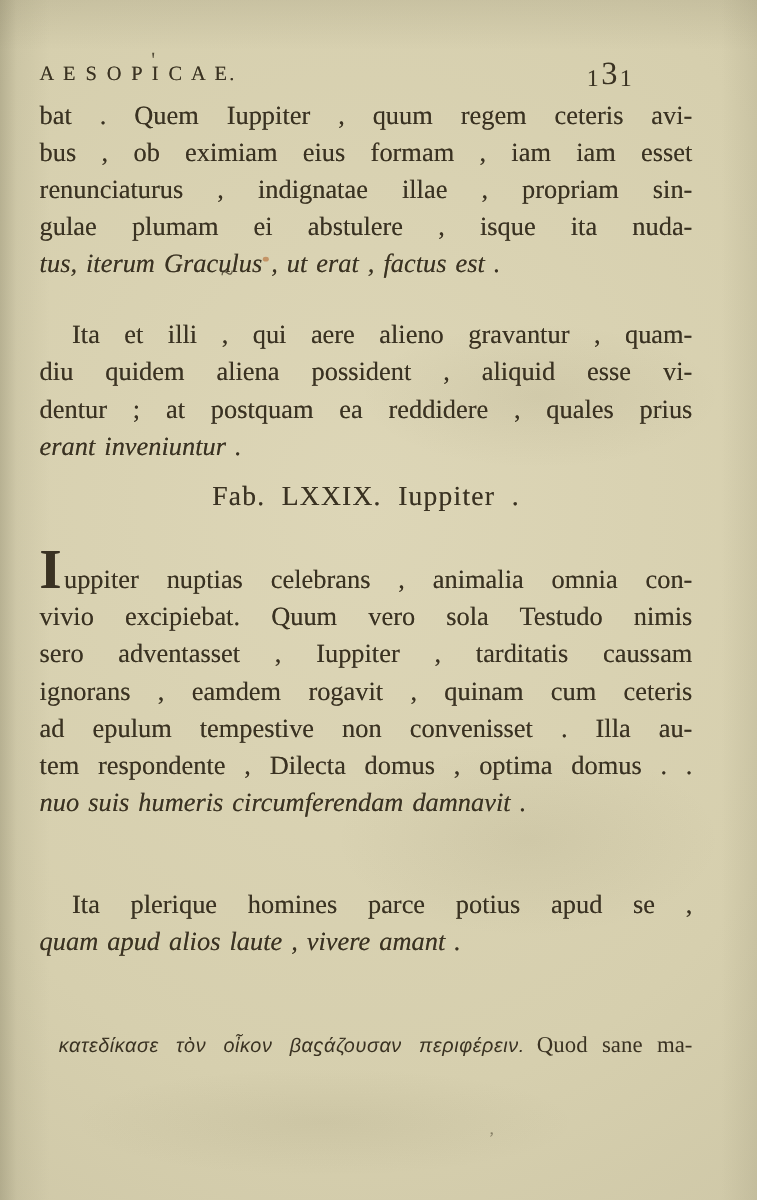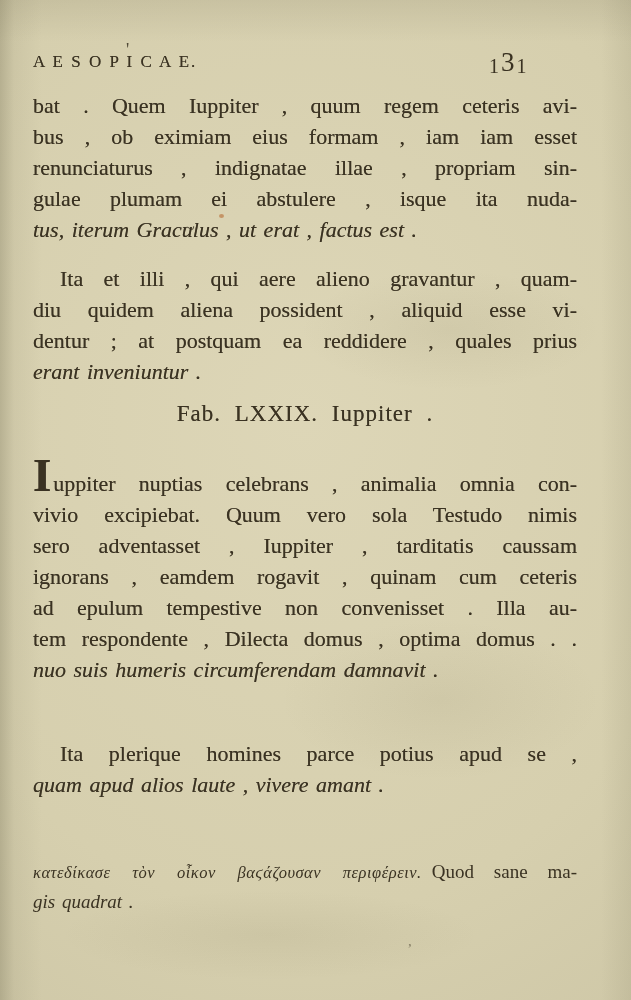--- a/index.html
+++ b/index.html
@@ -48,23 +48,24 @@
 
   .initial {
     font-size:47px; font-weight:bold; line-height:31px;
     letter-spacing:1px; margin-right:1px;
     text-shadow:0 0 0.5px rgba(40,34,22,0.8);
   }
 
   .footnote { position:absolute; left:0; width:100%; }
   .fn-line { font-size:18px; line-height:29px; word-spacing:2px; }
   .greek {
-    font-style:italic; font-family:Liberation Serif, serif;
+    font-style:italic; font-family:Liberation Sans, sans-serif;
     font-size:16.5px; letter-spacing:0.5px; word-spacing:4px;
     margin-right:10px;
+    margin-left:16px;
   }
   .fn-latin { font-size:19px; }
 
   .tilde-mark {
     position:absolute; left:151px; top:217px;
     font-size:20px; color:rgba(58,50,34,0.8);
     transform:rotate(-4deg);
   }
   .comma-mark {
     position:absolute; left:408px; top:933px;
@@ -95,21 +96,21 @@
   <div class="ghost g3"></div>
   <div class="rust-dot"></div>
 
   <div class="content">
 
     <div class="header">
       <span class="title">A E S O P I C A E.</span>
       <span class="pagenum"><span>1</span><span class="pn-mid">3</span><span>1</span></span>
     </div>
 
-    <div class="para" style="top:90px">
+    <div class="para" style="top:80px">
       <div class="line just">bat . Quem Iuppiter , quum regem ceteris avi-</div>
       <div class="line just">bus , ob eximiam eius formam , iam iam esset</div>
       <div class="line just">renunciaturus , indignatae illae , propriam sin-</div>
       <div class="line just">gulae plumam ei abstulere , isque ita nuda-</div>
       <div class="line left">tus, iterum Graculus , ut erat , factus est .</div>
     </div>
 
     <span class="tilde-mark">~</span>
 
     <div class="para" style="top:263px">
@@ -131,20 +132,19 @@
       <div class="line left">nuo suis humeris circumferendam damnavit .</div>
     </div>
 
     <div class="para" style="top:738px">
       <div class="line just indent">Ita plerique homines parce potius apud se ,</div>
       <div class="line left">quam apud alios laute , vivere amant .</div>
     </div>
 
     <div class="footnote" style="top:857px">
       <div class="fn-line just"><span class="greek">κατεδίκασε τὸν οἶκον βαϛάζουσαν περιφέρειν.</span><span class="fn-latin">Quod sane ma-</span></div>
-      <div class="fn-line left fn-latin">gis quadrat .</div>
     </div>
 
   </div>
 
   <span class="comma-mark">,</span>
 
 </div>
 
 </body></html>

